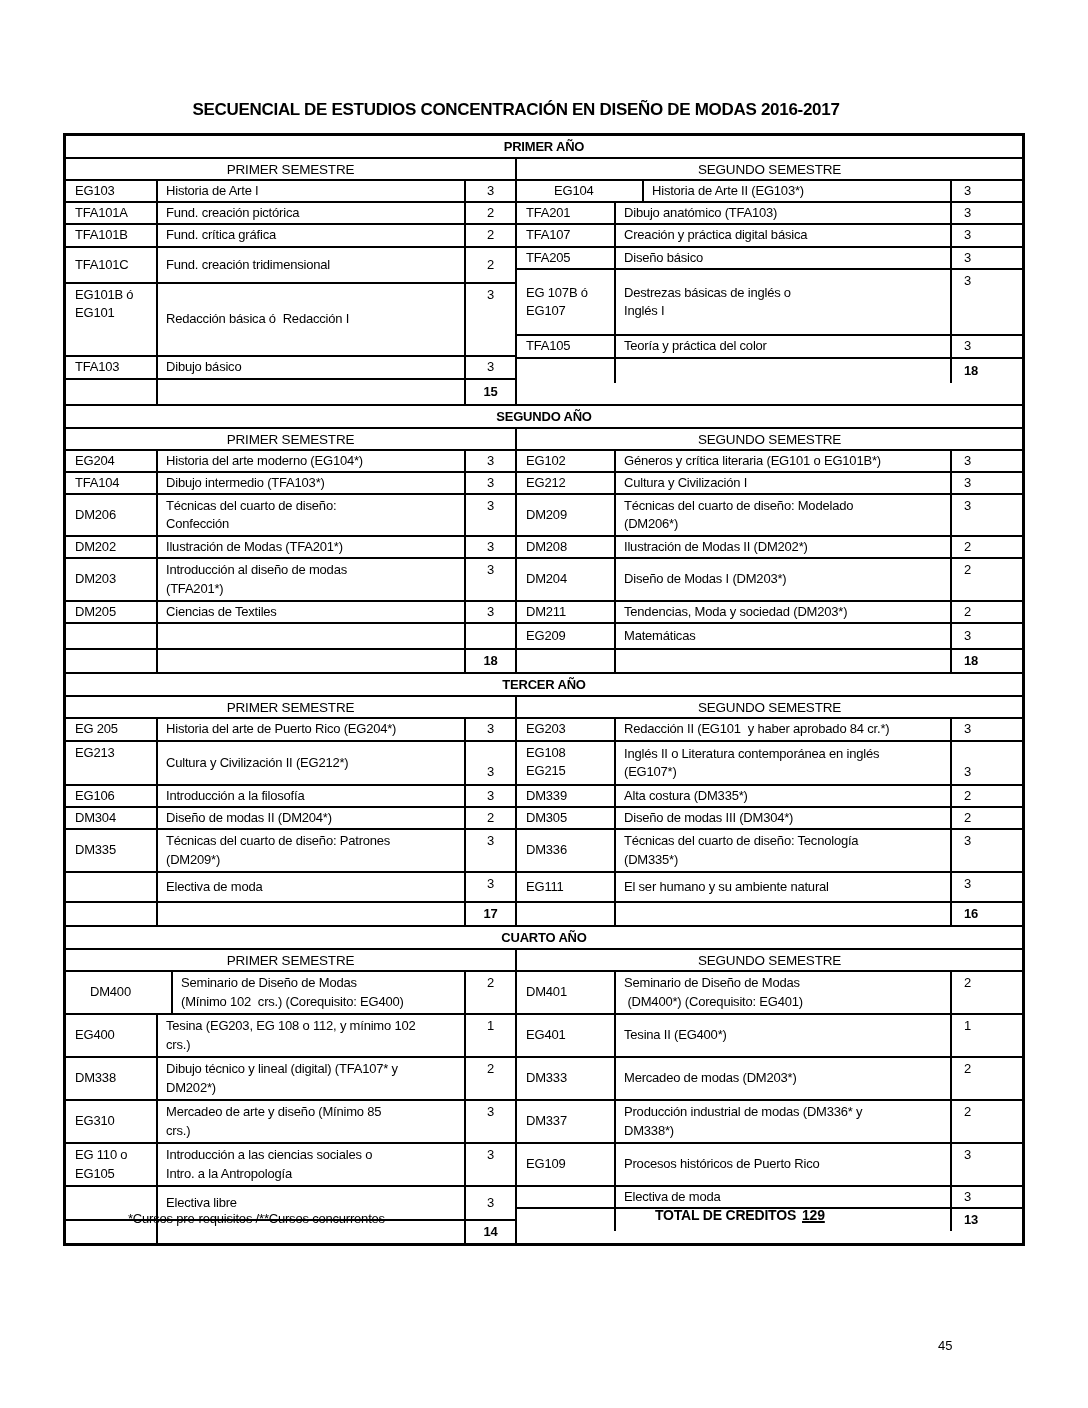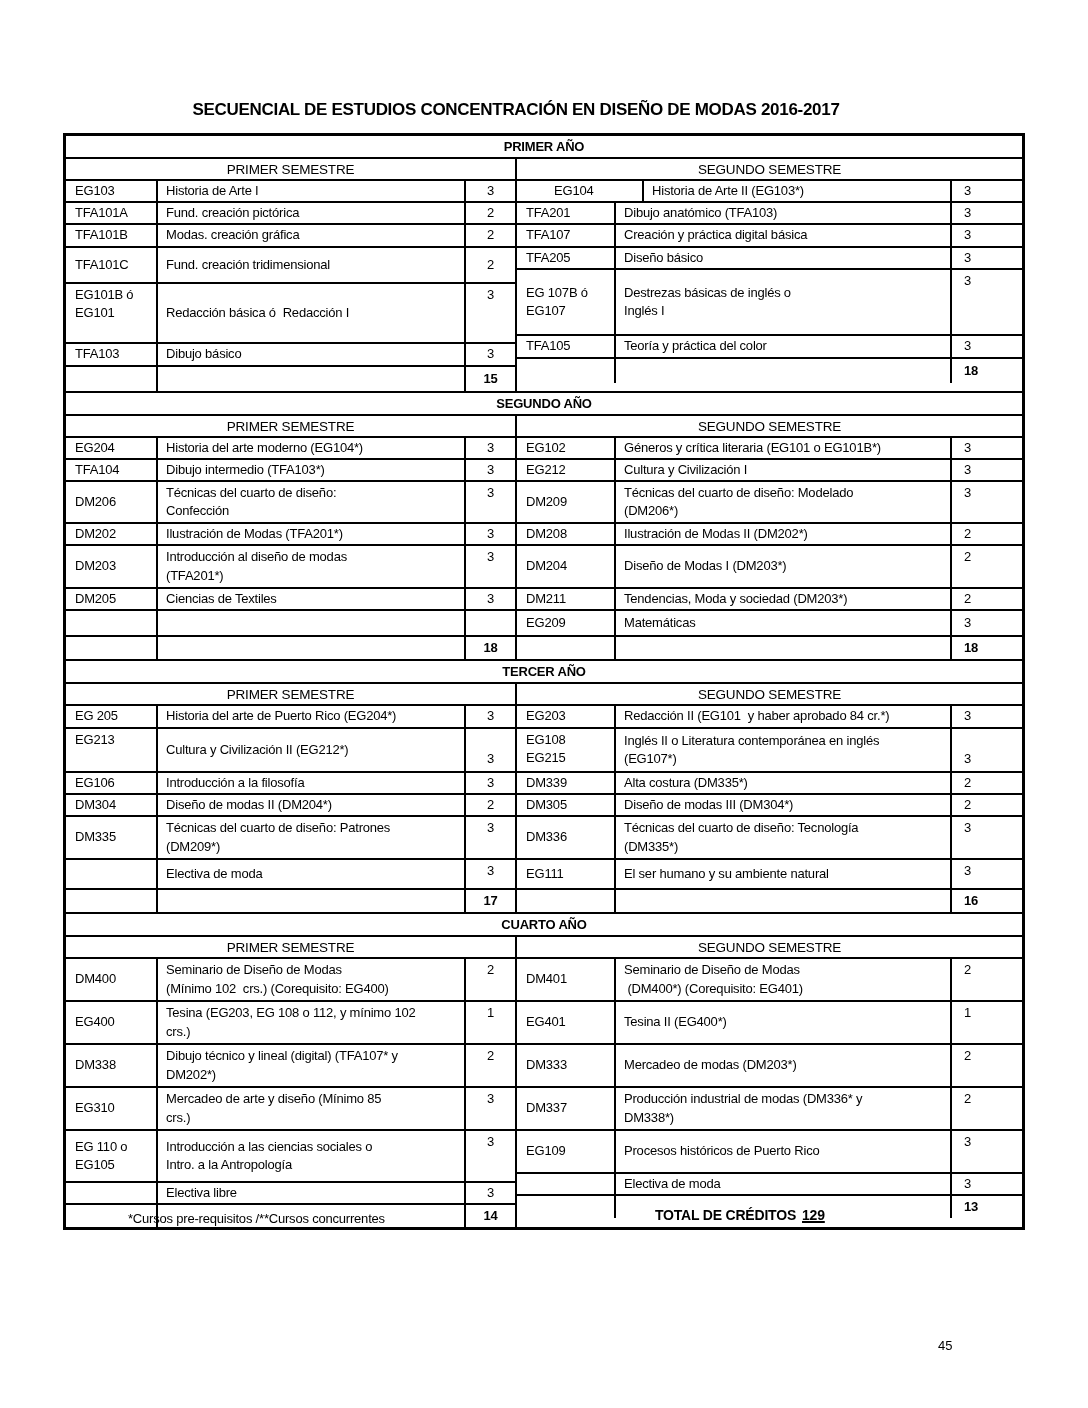--- a/index.html
+++ b/index.html
@@ -68,29 +68,29 @@
               <div class="cell title-cell">Historia de Arte I</div>
               <div class="cell cr-cell">3</div>
             </div>
             <div class="row" style="height: 22px;">
               <div class="cell code-cell">TFA101A</div>
               <div class="cell title-cell">Fund. creación pictórica</div>
               <div class="cell cr-cell">2</div>
             </div>
             <div class="row" style="height: 23px;">
               <div class="cell code-cell">TFA101B</div>
-              <div class="cell title-cell">Modas. creación gráfica</div>
+              <div class="cell title-cell">Fund. crítica gráfica</div>
               <div class="cell cr-cell">2</div>
             </div>
             <div class="row" style="height: 36px;">
               <div class="cell code-cell">TFA101C</div>
               <div class="cell title-cell">Fund. creación tridimensional</div>
               <div class="cell cr-cell">2</div>
             </div>
-            <div class="row" style="height: 60px;">
+            <div class="row" style="height: 73px;">
               <div class="cell code-cell valign-top">EG101B ó
 EG101</div>
               <div class="cell title-cell">Redacción básica ó  Redacción I</div>
               <div class="cell cr-cell valign-top">3</div>
             </div>
             <div class="row" style="height: 23px;">
               <div class="cell code-cell">TFA103</div>
               <div class="cell title-cell">Dibujo básico</div>
               <div class="cell cr-cell">3</div>
             </div>
@@ -319,21 +319,21 @@
               <div class="cell cr-cell">16</div>
             </div>
           </div>
         </div>
       </div>
       <div class="year-block">
         <div class="year-title">CUARTO AÑO</div>
         <div class="year-body">
           <div class="half left">
             <div class="sem-header">PRIMER SEMESTRE</div>
-            <div class="row" style="height: 43px;">
+            <div class="row" style="height: 43px; padding-left: 15px;">
               <div class="cell code-cell">DM400</div>
               <div class="cell title-cell">Seminario de Diseño de Modas
 (Mínimo 102  crs.) (Corequisito: EG400)</div>
               <div class="cell cr-cell valign-top">2</div>
             </div>
             <div class="row" style="height: 43px;">
               <div class="cell code-cell">EG400</div>
               <div class="cell title-cell">Tesina (EG203, EG 108 o 112, y mínimo 102
 crs.)</div>
               <div class="cell cr-cell valign-top">1</div>
@@ -343,28 +343,28 @@
               <div class="cell title-cell">Dibujo técnico y lineal (digital) (TFA107* y
 DM202*)</div>
               <div class="cell cr-cell valign-top">2</div>
             </div>
             <div class="row" style="height: 43px;">
               <div class="cell code-cell">EG310</div>
               <div class="cell title-cell">Mercadeo de arte y diseño (Mínimo 85
 crs.)</div>
               <div class="cell cr-cell valign-top">3</div>
             </div>
-            <div class="row" style="height: 52px;">
+            <div class="row" style="height: 43px;">
               <div class="cell code-cell">EG 110 o
 EG105</div>
               <div class="cell title-cell">Introducción a las ciencias sociales o
 Intro. a la Antropología</div>
               <div class="cell cr-cell valign-top">3</div>
             </div>
-            <div class="row" style="height: 22px;">
+            <div class="row" style="height: 34px;">
               <div class="cell code-cell"></div>
               <div class="cell title-cell">Electiva libre</div>
               <div class="cell cr-cell">3</div>
             </div>
             <div class="row total-row" style="height: 22px;">
               <div class="cell code-cell"></div>
               <div class="cell title-cell"></div>
               <div class="cell cr-cell">14</div>
             </div>
           </div>

